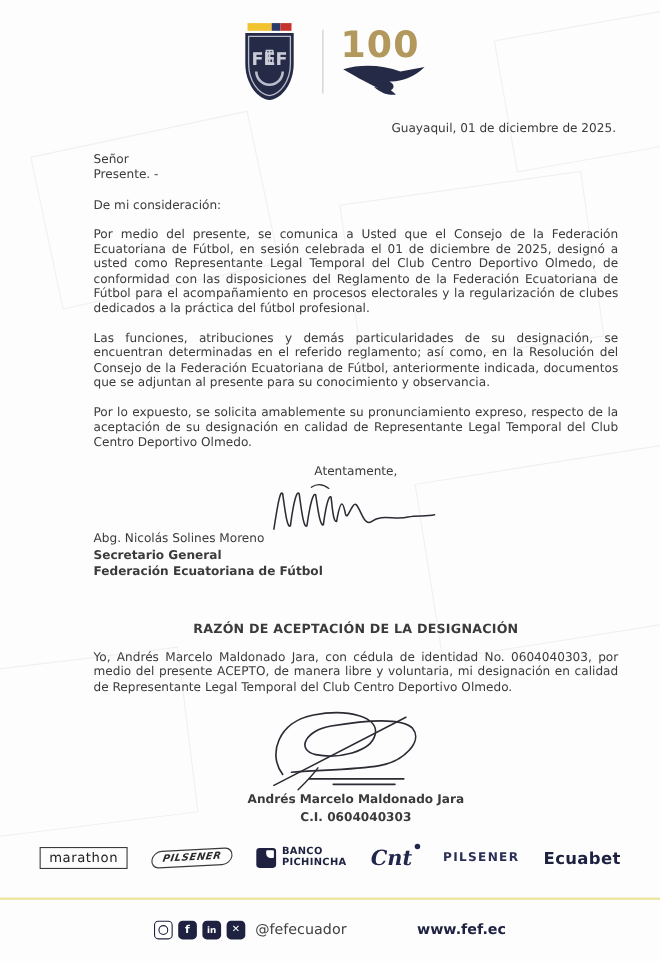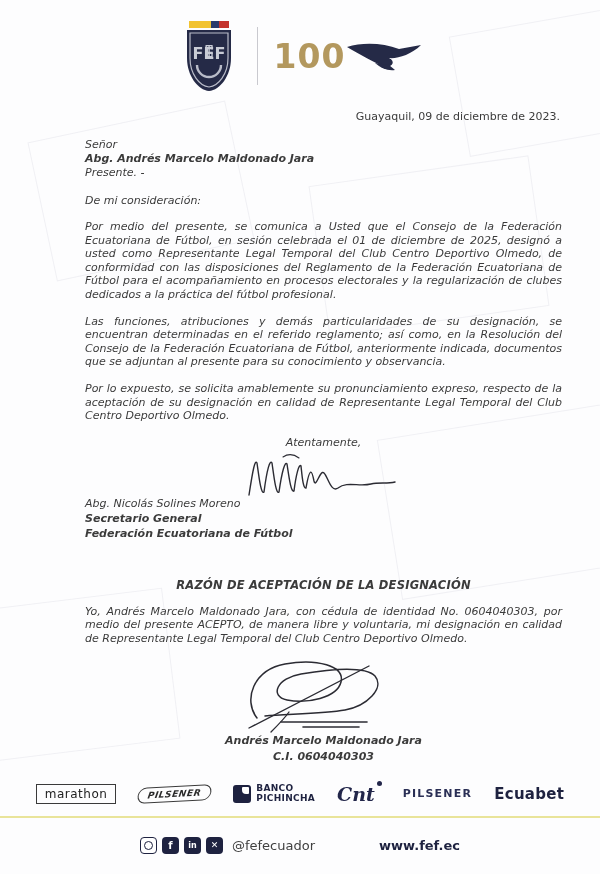--- a/index.html
+++ b/index.html
@@ -13,24 +13,24 @@
   .wm{position:absolute;border:1px solid rgba(150,150,175,.12);pointer-events:none;}
   .wm1{width:180px;height:120px;top:20px;right:-40px;transform:rotate(-10deg);}
   .wm2{width:220px;height:150px;top:170px;right:60px;transform:rotate(-8deg);}
   .wm3{width:200px;height:140px;top:120px;left:40px;transform:rotate(-12deg);}
   .wm4{width:240px;height:160px;top:420px;right:-30px;transform:rotate(-9deg);}
   .wm5{width:210px;height:150px;top:600px;left:-40px;transform:rotate(-7deg);}
 
   .header{display:flex;justify-content:center;align-items:center;gap:16px;padding-top:16px;height:80px;}
   .shield-wrap{display:flex;flex-direction:column;align-items:center;}
   .logo-divider{width:1px;height:58px;background:#c9c9cf;}
-  .centennial{display:flex;flex-direction:row;align-items:flex-end;line-height:1;}
+  .centennial{display:flex;flex-direction:column;align-items:flex-start;line-height:1;}
   .centennial-num{font-weight:700;font-size:33px;color:#b3985e;letter-spacing:1px;font-family:"DejaVu Sans",sans-serif;}
   .date-row{text-align:right;padding-right:40px;margin-top:14px;font-size:11px;}
-  .content{padding:0 38px 0 85px;font-style:italic;}
+  .content{padding:0 38px 0 85px;}
   .recipient{margin-top:15px;font-size:11px;line-height:14px;}
   .recipient .bold{font-weight:700;}
   .greeting{margin-top:14px;font-size:11px;}
   .para{margin:13px 0 0 0;font-size:11px;line-height:13.6px;text-align:justify;}
   .closing{margin-top:13px;text-align:center;font-size:11px;}
   .sig-block{text-align:left;margin-top:2px;}
   .sig-name{font-size:11px;margin-top:-2px;}
   .sig-title{font-size:11px;font-weight:700;margin-top:2px;}
   .sig-org{font-size:11px;font-weight:700;margin-top:2px;}
   .acc-heading{margin-top:38px;text-align:center;font-size:11.5px;font-weight:700;letter-spacing:.2px;}
@@ -86,27 +86,26 @@
     <div class="logo-divider"></div>
     <div class="centennial">
       <div class="centennial-num">100</div>
       <svg width="78" height="32" viewBox="0 0 78 32">
         <path d="M2 6 C 18 1, 38 2, 54 8 L 76 4 C 66 14, 52 18, 44 17 C 52 21, 46 28, 38 25 C 30 22, 14 13, 2 6 Z" fill="#252a47"></path>
         <path d="M30 22 C 36 27, 42 30, 50 29 L 44 24 Z" fill="#252a47"></path>
       </svg>
     </div>
   </div>
 
-  <div class="date-row">Guayaquil, 09 de diciembre de 2023.</div>
+  <div class="date-row">Guayaquil, 01 de diciembre de 2025.</div>
 
   <div class="content">
 
     <div class="recipient">
       <div>Señor</div>
-      <div class="bold">Abg. Andrés Marcelo Maldonado Jara</div>
       <div>Presente. -</div>
     </div>
 
     <div class="greeting">De mi consideración:</div>
 
     <p class="para">Por medio del presente, se comunica a Usted que el Consejo de la Federación Ecuatoriana de Fútbol, en sesión celebrada el 01 de diciembre de 2025, designó a usted como Representante Legal Temporal del Club Centro Deportivo Olmedo, de conformidad con las disposiciones del Reglamento de la Federación Ecuatoriana de Fútbol para el acompañamiento en procesos electorales y la regularización de clubes dedicados a la práctica del fútbol profesional.</p>
     <p class="para">Las funciones, atribuciones y demás particularidades de su designación, se encuentran determinadas en el referido reglamento; así como, en la Resolución del Consejo de la Federación Ecuatoriana de Fútbol, anteriormente indicada, documentos que se adjuntan al presente para su conocimiento y observancia.</p>
     <p class="para">Por lo expuesto, se solicita amablemente su pronunciamiento expreso, respecto de la aceptación de su designación en calidad de Representante Legal Temporal del Club Centro Deportivo Olmedo.</p>
 
     <div class="closing">Atentamente,</div>

